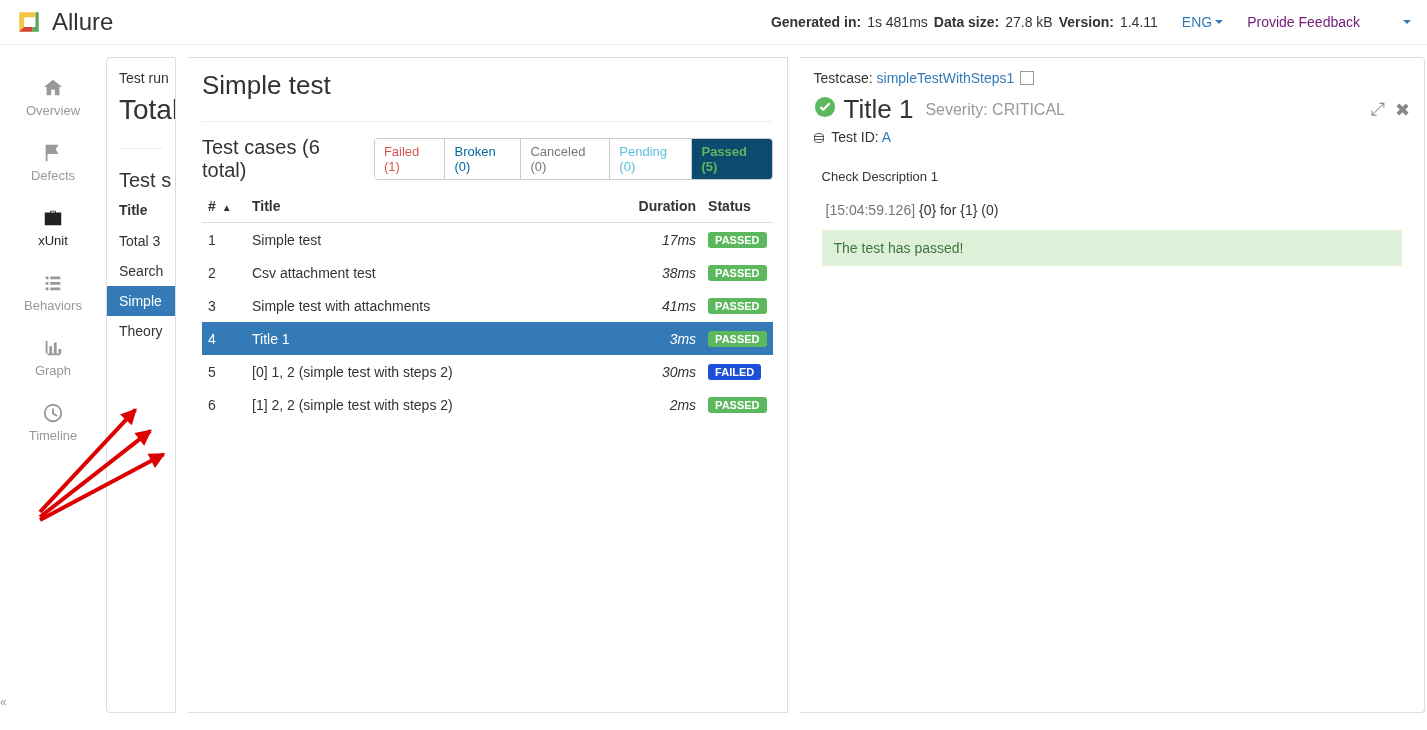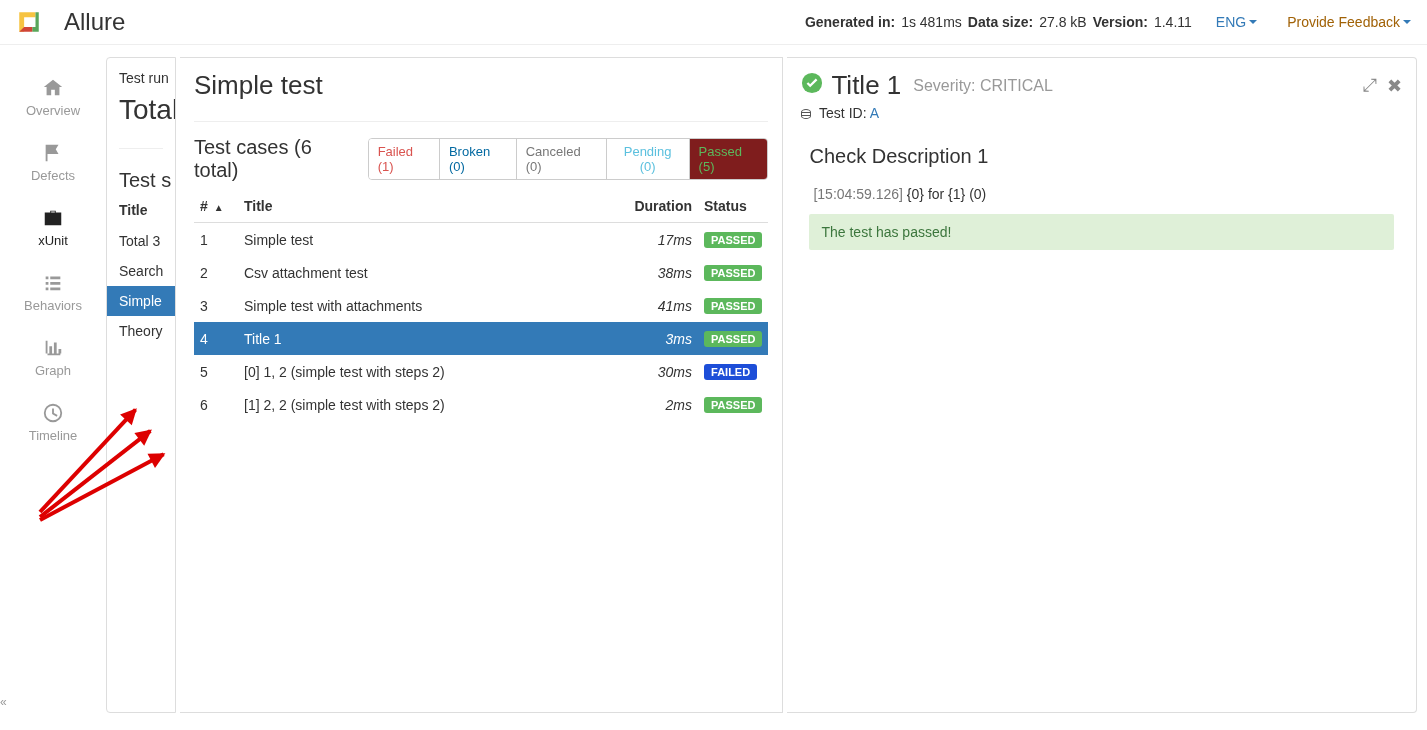--- a/index.html
+++ b/index.html
@@ -1,32 +1,32 @@
 <!DOCTYPE html>
 <html><head>
 <meta charset="utf-8">
 <style>
 * { box-sizing: border-box; margin: 0; padding: 0; }
 body { font-family: "Helvetica Neue", Helvetica, Arial, sans-serif; font-size: 14px; color: #333; background: #fff; }
 .topbar { display: flex; align-items: center; padding: 8px 16px; border-bottom: 1px solid #eee; }
-.logo-wrap { display: flex; align-items: center; gap: 22px; }
+.logo-wrap { display: flex; align-items: center; gap: 10px; }
 .logo-icon { width: 26px; height: 26px; }
 .brand { font-size: 24px; font-weight: 500; color: #333; }
 .topbar-right { margin-left: auto; display: flex; align-items: center; gap: 6px; font-size: 14px; }
 .topbar-right b { font-weight: 700; }
 .lang { color: #337ab7; margin-left: 18px; display: inline-flex; align-items: center; cursor: pointer; }
 .caret { width: 0; height: 0; border-left: 4px solid transparent; border-right: 4px solid transparent; border-top: 4px solid #337ab7; margin-left: 3px; }
-.feedback { color: #a16207; margin-left: 24px; cursor: pointer; display: inline-flex; align-items: center; }
+.feedback { color: #701a75; margin-left: 18px; cursor: pointer; display: inline-flex; align-items: center; gap: 40px; }
 .layout { display: flex; height: calc(100vh - 50px); }
 .sidenav { width: 106px; display: flex; flex-direction: column; padding-top: 20px; position: relative; }
 .sidenav-item { display: flex; flex-direction: column; align-items: center; gap: 4px; color: #999; font-size: 13px; cursor: pointer; padding: 12px 0; width: 100%; }
 .sidenav-item.active { color: #222; }
 .sidenav-item svg { width: 28px; height: 22px; fill: currentColor; }
 .collapse-chevron { position: absolute; bottom: 16px; color: #999; letter-spacing: -3px; font-size: 12px; cursor: pointer; }
-.main { flex: 1; display: flex; gap: 4px; padding: 12px 10px 12px 0; }
+.main { flex: 1; display: flex; gap: 12px; padding: 12px 2px 12px 0; }
 .col1 { width: 70px; border: 1px solid #ddd; border-radius: 4px 0 0 4px; padding: 12px; background: #fff; overflow: hidden; white-space: nowrap; }
 .col1 .small-label { font-size: 14px; color: #333; margin-bottom: 8px; }
 .col1 h2 { font-size: 28px; font-weight: 500; margin-bottom: 22px; }
 .col1 .section-title { font-size: 20px; font-weight: 500; padding-top: 6px; }
 .col1-table-header { font-weight: 700; padding: 10px 0 8px 0; font-size: 14px; }
 .col1-row { padding: 7px 0; font-size: 14px; }
 .col1-row.selected { background: #337ab7; color: #fff; margin: 0 -12px; padding: 7px 12px; }
 .col2 { flex: 1.1; border: 1px solid #ddd; border-left: none; border-right: 1px solid #ddd; padding: 12px 14px; background: #fff; }
 .breadcrumb-line { font-size: 14px; color: #333; margin-bottom: 8px; }
 .breadcrumb-link { color: #337ab7; }
@@ -35,22 +35,22 @@
 .col2 h2 { font-size: 26px; font-weight: 500; margin-bottom: 20px; }
 .divider { border-top: 1px solid #eee; margin: 8px 0 14px 0; }
 .tests-header { display: flex; align-items: center; gap: 12px; margin-bottom: 4px; }
 .tests-title { font-size: 20px; font-weight: 500; }
 .filter-pills { display: flex; border-radius: 4px; overflow: hidden; border: 1px solid #ccc; margin-left: auto; }
 .pill { padding: 5px 9px; font-size: 13px; border-right: 1px solid #ccc; cursor: pointer; background: #fff; }
 .pill:last-child { border-right: none; }
 .pill.failed-p { color: #d9534f; }
 .pill.broken-p { color: #0369a1; }
 .pill.canceled-p { color: #777; }
-.pill.pending-p { color: #5bc0de; text-align: center; }
-.pill.passed-p { color: #5cb85c; background: #7f1d1d; }
+.pill.pending-p { color: #5bc0de; }
+.pill.passed-p { color: #5cb85c; background: #0c4a6e; font-weight: bold; }
 table.testcases { width: 100%; border-collapse: collapse; margin-top: 8px; }
 table.testcases th { text-align: left; font-weight: 700; padding: 8px 6px; font-size: 14px; border-bottom: 1px solid #ddd; }
 table.testcases th.num-col { width: 44px; }
 table.testcases th.dur-col { text-align: right; width: 80px; }
 table.testcases th.stat-col { width: 70px; padding-left: 6px; margin-left: 8px; }
 table.testcases td { padding: 8px 6px; font-size: 14px; }
 table.testcases tr.data-row { cursor: pointer; }
 table.testcases tr.selected { background: #337ab7; color: #fff; }
 table.testcases td.dur { text-align: right; font-style: italic; }
 .sort-caret { font-size: 10px; margin-left: 6px; }
@@ -60,21 +60,21 @@
 .col3 { flex: 1.15; border: 1px solid #ddd; border-left: none; border-radius: 0 4px 4px 0; padding: 12px 14px; background: #fff; }
 .detail-header { display: flex; align-items: center; gap: 8px; margin-bottom: 4px; }
 .check-circle { color: #5cb85c; font-size: 22px; }
 .detail-title { font-size: 26px; font-weight: 500; }
 .severity { color: #999; font-size: 16px; font-weight: 400; margin-left: 4px; }
 .detail-actions { margin-left: auto; display: flex; gap: 10px; color: #888; font-size: 18px; }
 .detail-actions span { cursor: pointer; }
 .testid-line { font-size: 14px; margin-top: 4px; }
 .testid-link { color: #337ab7; }
 .desc-block { margin-top: 24px; padding: 0 8px; }
-.desc-title { font-size: 20px; margin-bottom: 14px; margin-top: 13px; }
+.desc-title { font-size: 13px; margin-bottom: 14px; margin-top: 13px; }
 .step-line { font-size: 14px; color: #333; padding: 4px 4px; margin-bottom: 8px; }
 .step-time { color: #777; }
 .pass-banner { background: #dff0d8; color: #3c763d; padding: 10px 12px; border-radius: 2px; font-size: 14px; }
 .arrows-overlay { position: absolute; left: 40px; top: 360px; pointer-events: none; }
 .arrow { position: absolute; transform-origin: left center; }
 .arrow-line { width: 140px; height: 4px; background: #d00; display: block; }
 .arrow-head { position: absolute; right: -2px; top: -6px; width: 0; height: 0; border-left: 16px solid #d00; border-top: 8px solid transparent; border-bottom: 8px solid transparent; }
 .db-icon { display: inline-block; width: 10px; height: 10px; border: 1px solid #555; border-radius: 50% / 30%; position: relative; margin-right: 4px; vertical-align: middle; }
 .db-icon::before { content:''; position:absolute; top:2px; left:-1px; right:-1px; height:1px; background:#555; }
 .db-icon::after { content:''; position:absolute; top:5px; left:-1px; right:-1px; height:1px; background:#555; }
@@ -221,20 +221,25 @@
               <td>6</td>
               <td>[1] 2, 2 (simple test with steps 2)</td>
               <td class="dur">2ms</td>
               <td><span class="badge passed">PASSED</span></td>
             </tr>
           </tbody>
       </table>
     </div>
 
     <div class="col3">
+      <div class="breadcrumb-line">
+        <span>Testcase:</span>
+        <span class="breadcrumb-link">simpleTestWithSteps1</span>
+        <span class="copy-icon"></span>
+      </div>
       <div class="detail-header">
         <span class="check-circle">
           <svg width="22" height="22" viewBox="0 0 24 24" fill="#5cb85c">
               <circle cx="12" cy="12" r="11"></circle>
               <path d="M7 12 l3 3 l7-7" stroke="#fff" stroke-width="2.5" fill="none"></path>
             </svg>
         </span>
         <span class="detail-title">Title 1</span>
         <span class="severity">
           <span>Severity:</span>

